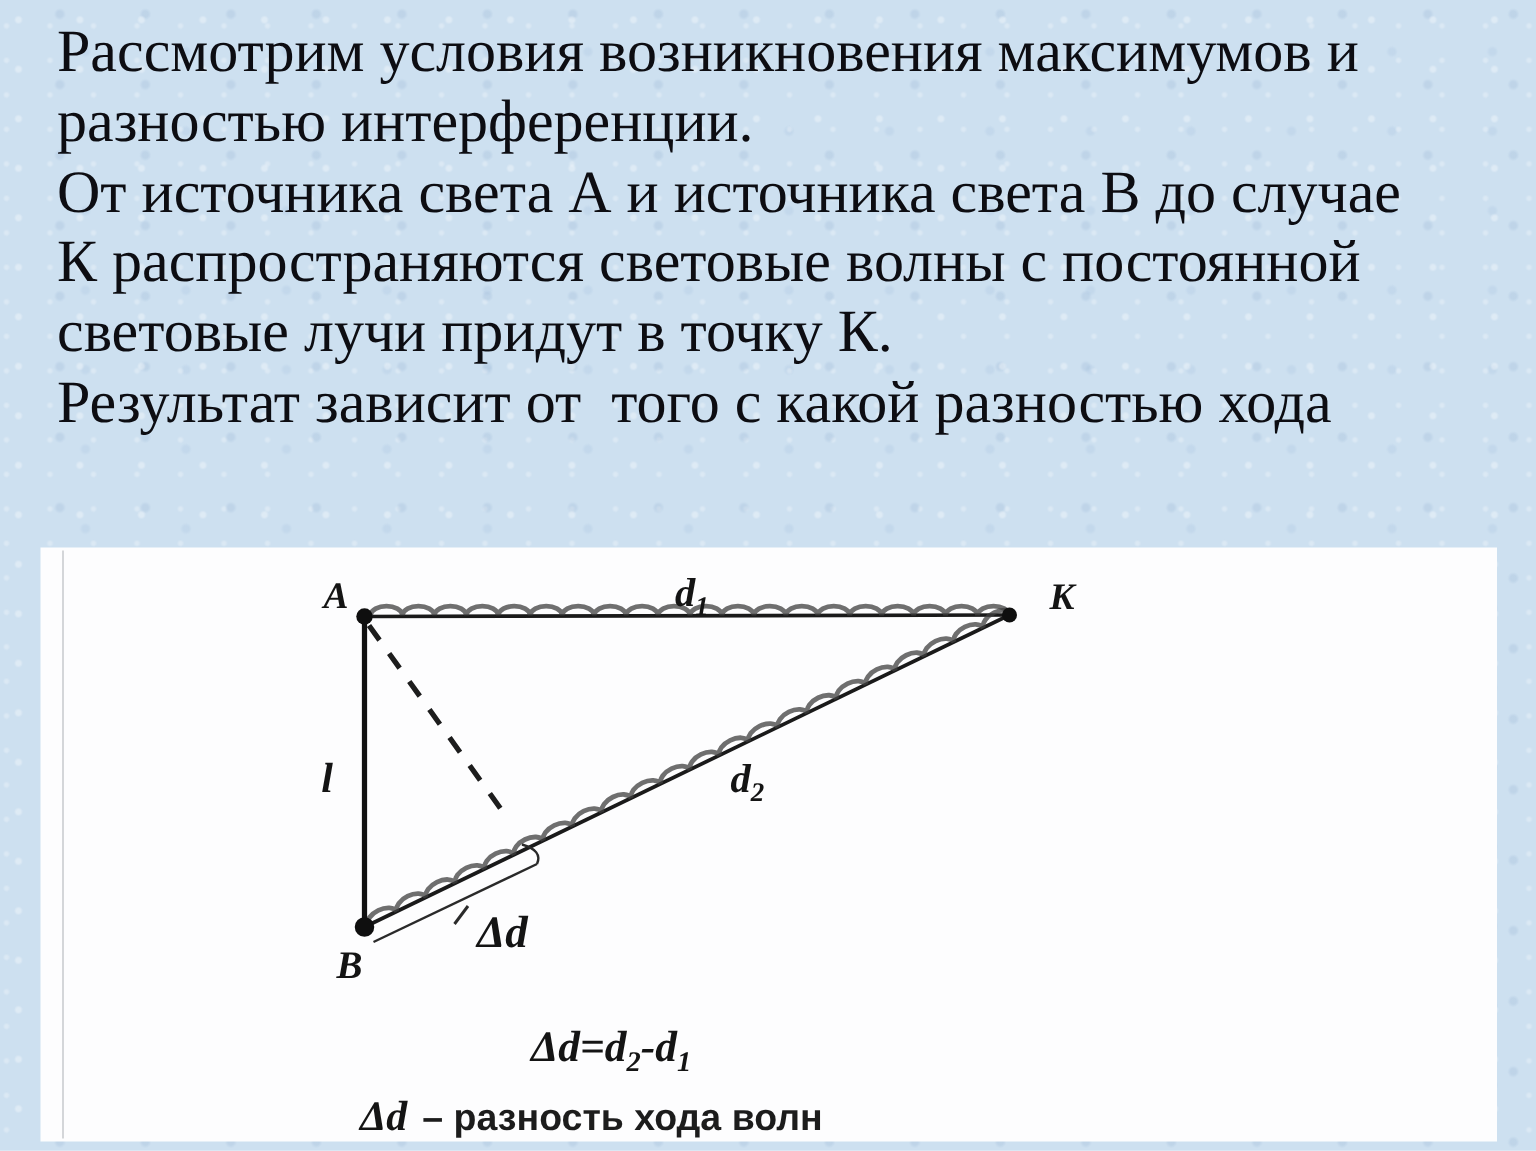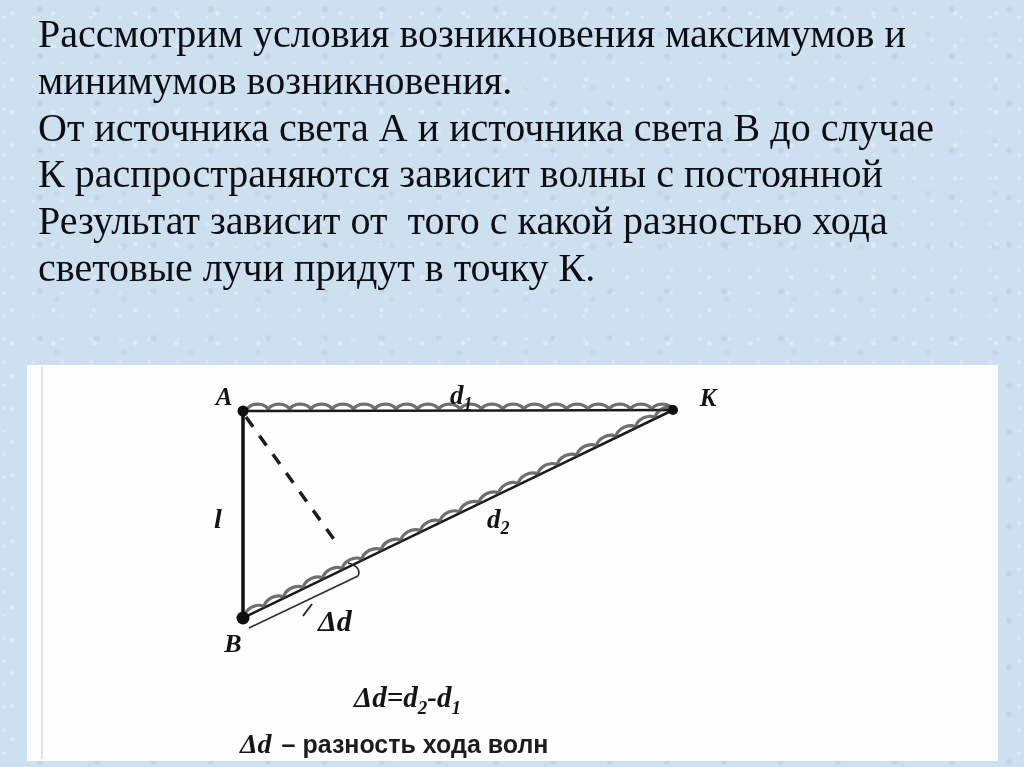--- a/index.html
+++ b/index.html
@@ -47,25 +47,25 @@
     fill:#1c1c1c;
   }
 </style>
 </head>
 <body>
 
 <div class="slide">
 
   <div class="textblock">
     <div class="textline">Рассмотрим условия возникновения максимумов и</div>
-    <div class="textline">минимумов возникновения.</div>
+    <div class="textline">разностью интерференции.</div>
     <div class="textline">От источника света А и источника света В до случае</div>
-    <div class="textline">К распространяются зависит волны с постоянной</div>
+    <div class="textline">К распространяются световые волны с постоянной</div>
+    <div class="textline">световые лучи придут в точку К.</div>
     <div class="textline">Результат зависит от  того с какой разностью хода</div>
-    <div class="textline">световые лучи придут в точку К.</div>
   </div>
 
   <div class="figure-panel">
     <svg width="971" height="396" viewBox="0 0 971 396">
 
       <line x1="15" y1="2" x2="15" y2="394" stroke="#c6c9cc" stroke-width="1"></line>
 
       <line x1="216" y1="46" x2="646" y2="45" stroke="#1a1a1a" stroke-width="2.5"></line>
 
       <path d="M220,45 a10.7,6.5 0 0 1 21.3,0 a10.7,6.5 0 0 1 21.3,0 a10.7,6.5 0 0 1 21.3,0 a10.7,6.5 0 0 1 21.3,0 a10.7,6.5 0 0 1 21.3,0 a10.7,6.5 0 0 1 21.3,0 a10.7,6.5 0 0 1 21.3,0 a10.7,6.5 0 0 1 21.3,0 a10.7,6.5 0 0 1 21.3,0 a10.7,6.5 0 0 1 21.3,0 a10.7,6.5 0 0 1 21.3,0 a10.7,6.5 0 0 1 21.3,0 a10.7,6.5 0 0 1 21.3,0 a10.7,6.5 0 0 1 21.3,0 a10.7,6.5 0 0 1 21.3,0 a10.7,6.5 0 0 1 21.3,0 a10.7,6.5 0 0 1 21.3,0 a10.7,6.5 0 0 1 21.3,0 a10.7,6.5 0 0 1 21.3,0 a10.7,6.5 0 0 1 21.3,0" fill="none" stroke="#3f3f3f" stroke-width="3.2" stroke-opacity="0.75" stroke-linecap="round"></path>

